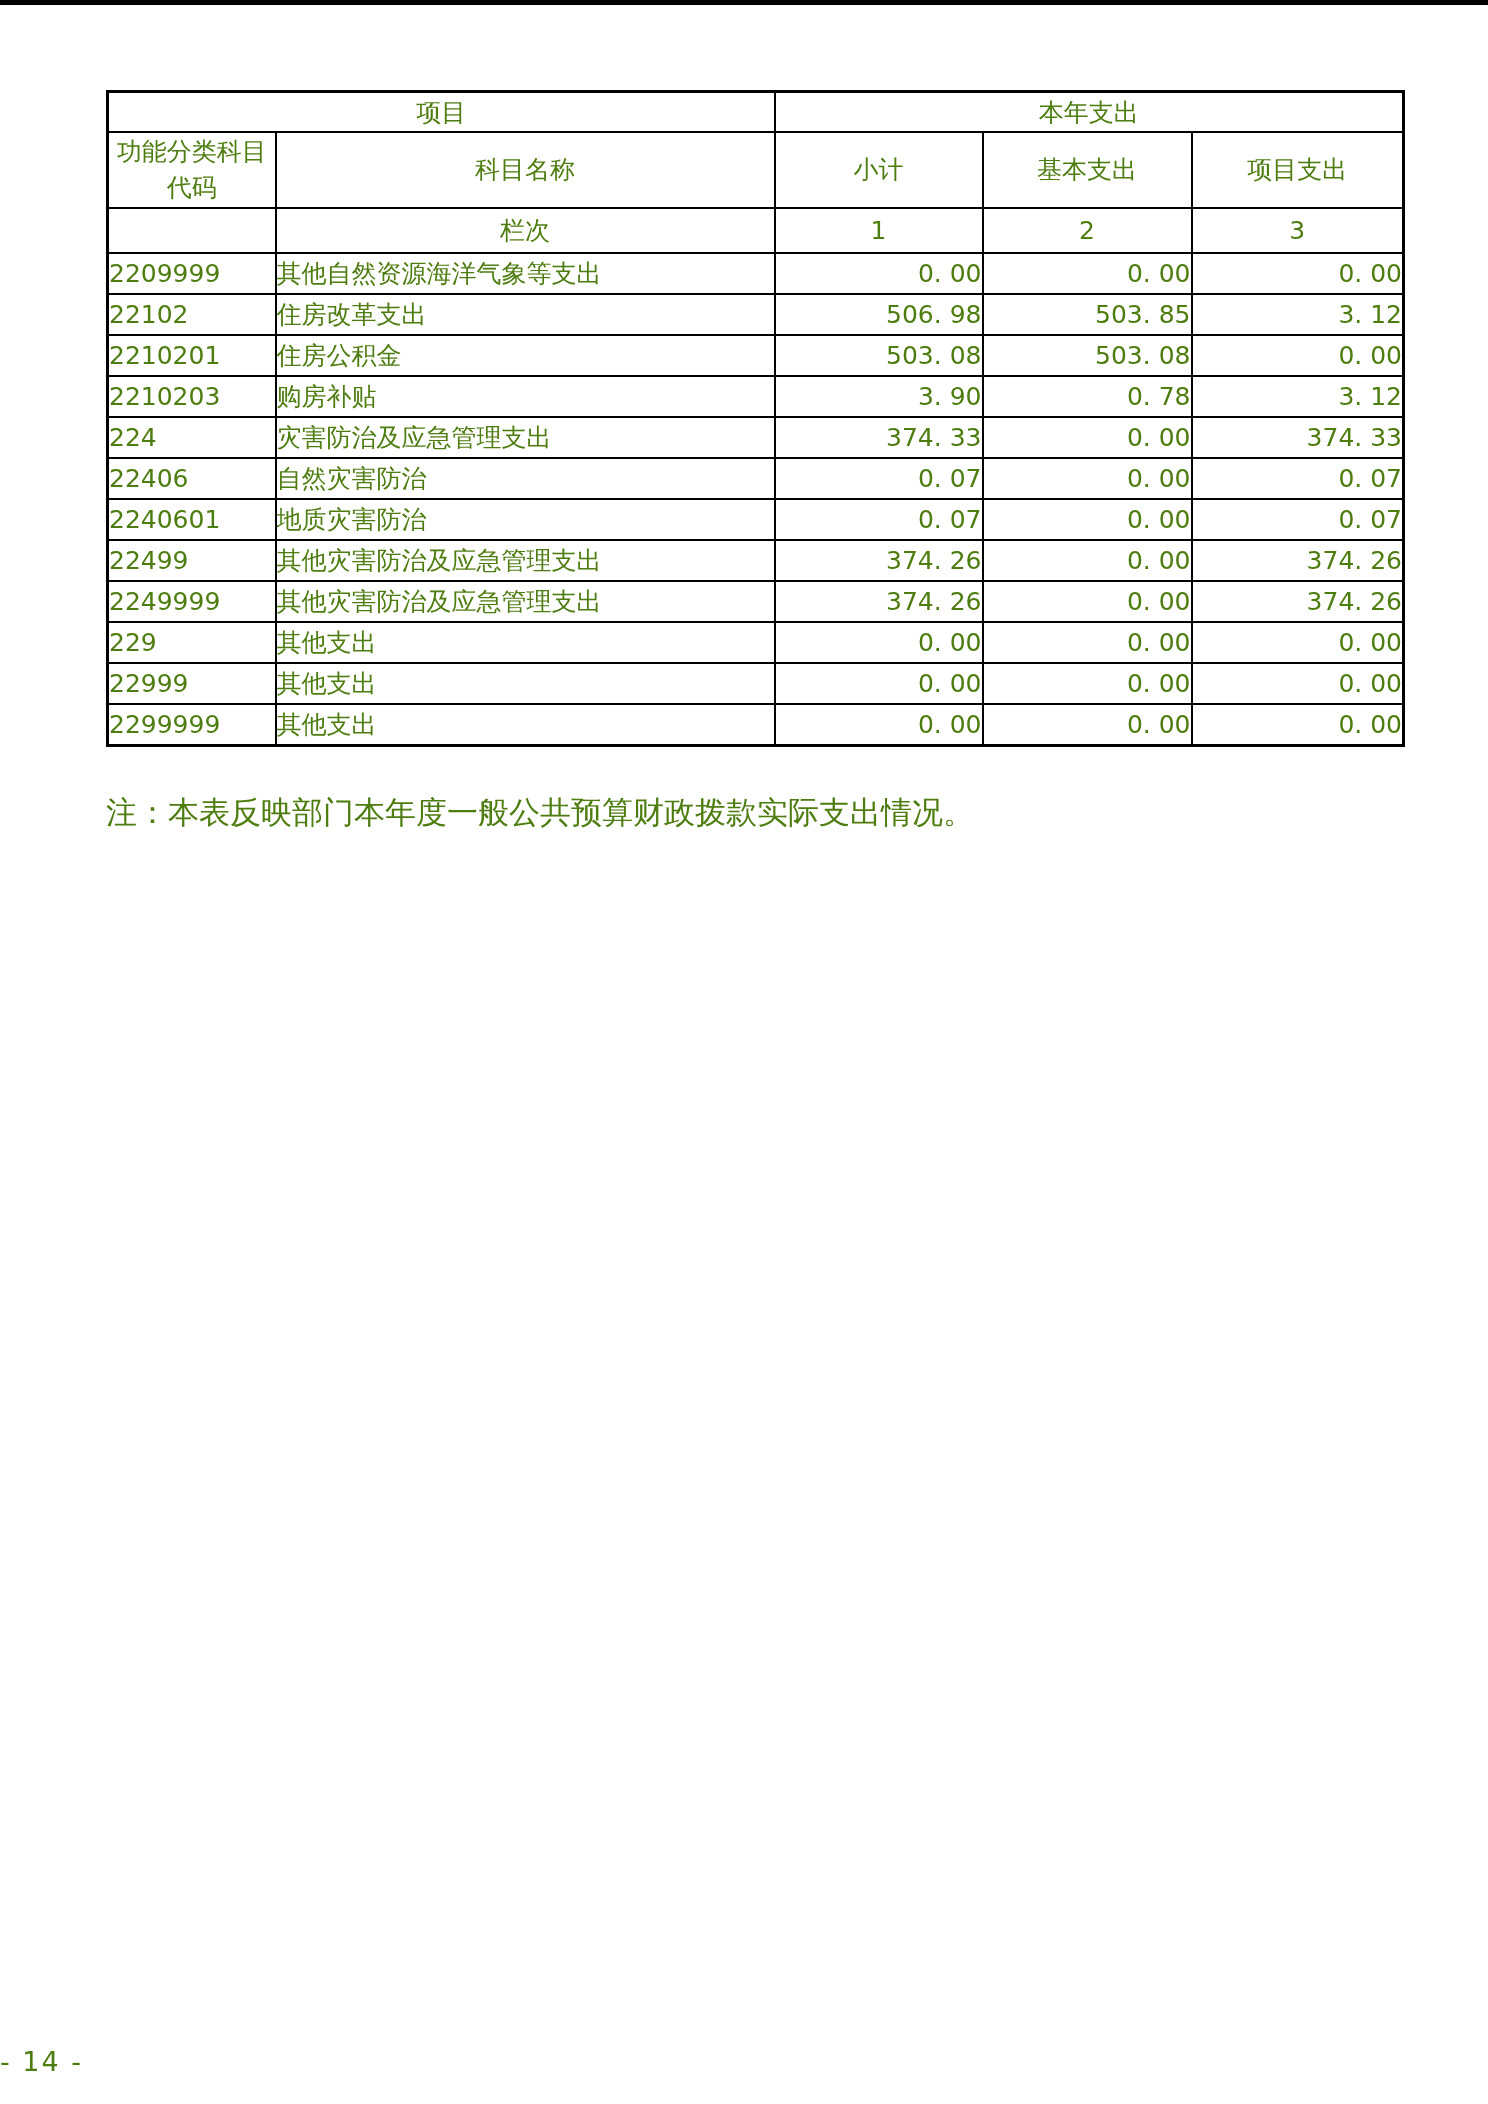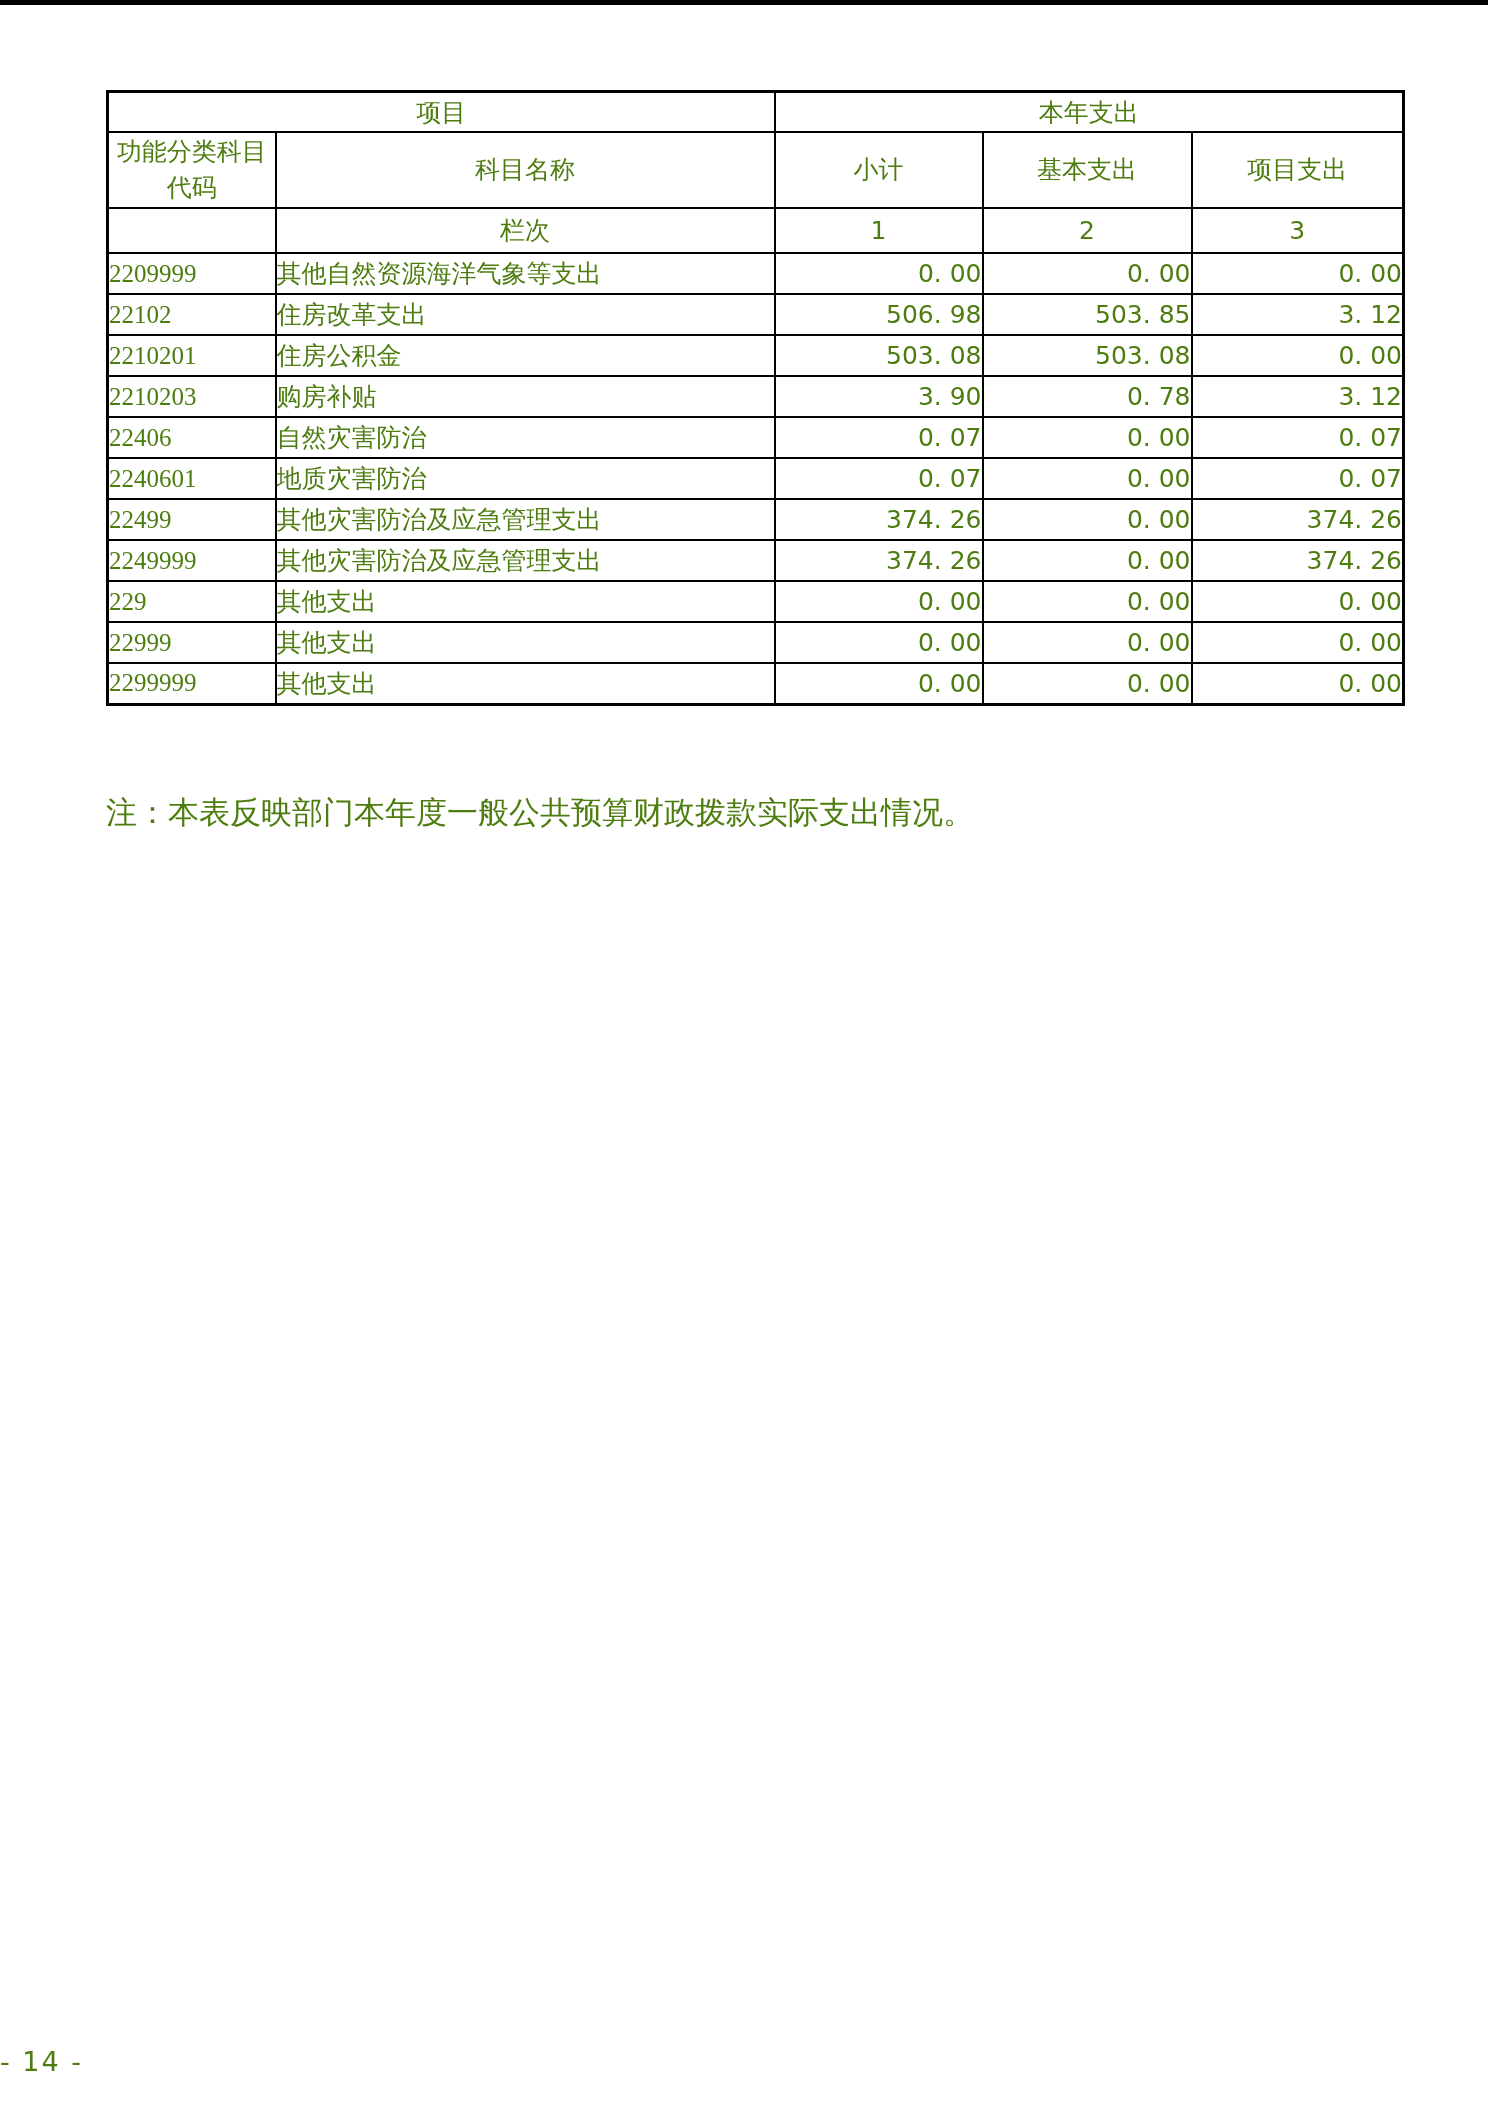--- a/index.html
+++ b/index.html
@@ -41,21 +41,21 @@
     overflow: hidden;
     white-space: nowrap;
   }
   table.budget-table {
     border: 3px solid #000000;
   }
   thead tr.group-row th { height: 38px; text-align: center; }
   thead tr.title-row th { height: 74px; text-align: center; line-height: 36px; }
   thead tr.lanci-row th { height: 43px; text-align: center; }
   tbody tr { height: 41px; }
-  td.cell-code { text-align: left; font-family: Liberation Serif, serif; }
+  td.cell-code { text-align: left; }
   td.cell-name { text-align: left; margin-left: 48px; }
   td.num { text-align: right; padding-right: 7px; }
   .indent-0 { padding-left: 15px; }
   .indent-1 { padding-left: 42px; }
   .indent-2 { padding-left: 69px; }
   .note {
     position: absolute;
     left: 106px;
     top: 792px;
     font-size: 31px;
@@ -131,20 +131,27 @@
   </tr>
 
   <tr>
     <td class="cell-code indent-2">2210203</td>
     <td class="cell-name indent-2">购房补贴</td>
     <td class="num">3. 90</td>
     <td class="num">0. 78</td>
     <td class="num">3. 12</td>
   </tr>
 
+  <tr>
+    <td class="cell-code indent-0">224</td>
+    <td class="cell-name indent-0">灾害防治及应急管理支出</td>
+    <td class="num">374. 33</td>
+    <td class="num">0. 00</td>
+    <td class="num">374. 33</td>
+  </tr>
 
   <tr>
     <td class="cell-code indent-1">22406</td>
     <td class="cell-name indent-1">自然灾害防治</td>
     <td class="num">0. 07</td>
     <td class="num">0. 00</td>
     <td class="num">0. 07</td>
   </tr>
 
   <tr>

